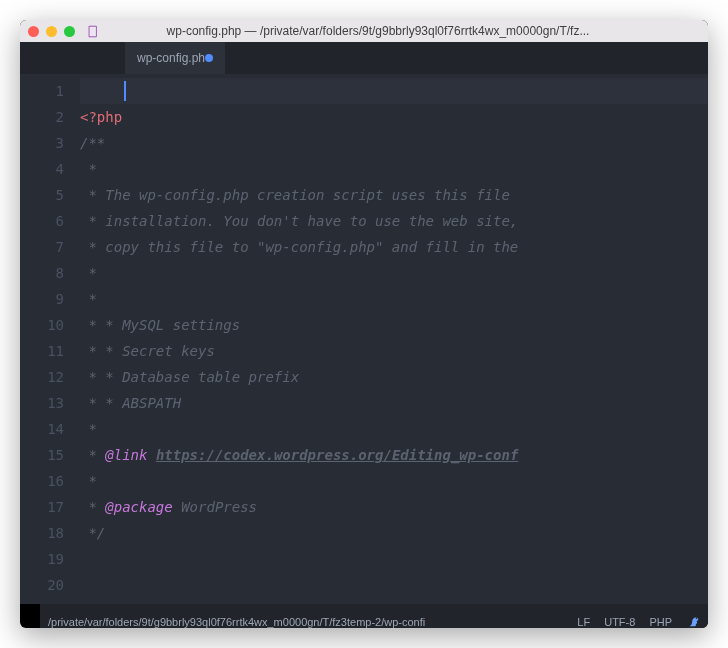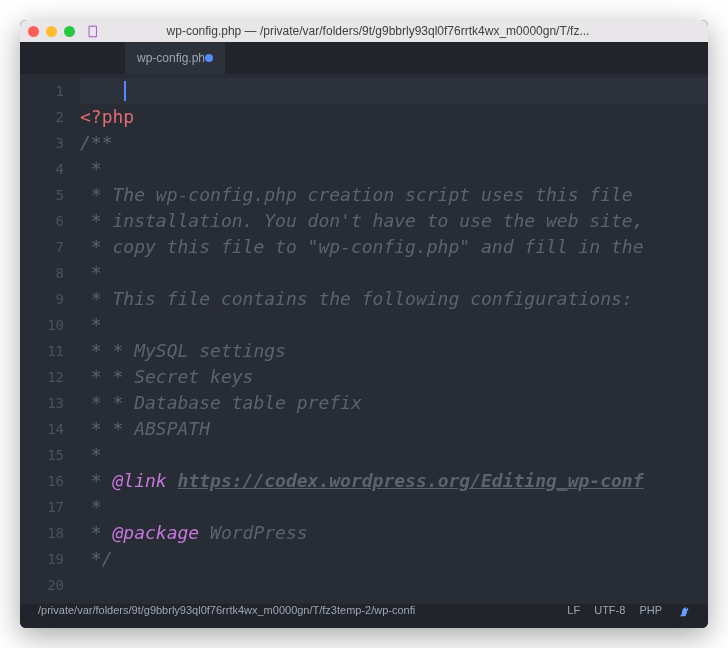--- a/index.html
+++ b/index.html
@@ -93,21 +93,21 @@
       height: 26px;
       line-height: 26px;
       text-align: right;
       padding-right: 16px;
       color: #495162;
       font-size: 14px;
     }
     .code {
       flex: 1;
       padding-top: 4px;
-      font-size: 18px;
+      font-size: 14px;
       position: relative;
       overflow: hidden;
     }
     .code-line {
       height: 26px;
       line-height: 26px;
       white-space: pre;
       color: #5c6370;
       font-style: italic;
     }
@@ -128,26 +128,27 @@
       background: #528bff;
     }
     .tk-tag { color: #e06c75; font-style: normal; }
     .tk-keyword { color: #c678dd; }
     .tk-keyword2 { color: #c678dd; margin-top: 40px; }
     .tk-link { color: #5c6370; text-decoration: underline; font-weight: bold; }
     .statusbar {
       height: 24px;
       background: #21252b;
       display: flex;
-      align-items: flex-start;
+      align-items: flex-end;
       font-family: -apple-system, BlinkMacSystemFont, sans-serif;
       font-size: 11px;
       color: #9da5b4;
-      padding: 0 18px;
+      padding: 0 8px;
       gap: 14px;
+      margin-left: 20px;
     }
     .statusbar .path { flex: 1; white-space: nowrap; overflow: hidden; text-overflow: ellipsis; }
     .sb-item { color: #9da5b4; }
     .sb-squirrel { width: 14px; height: 14px; }
   </style>
 </head>
 <body>
 
 <div class="window">
 
@@ -199,21 +200,20 @@
       <div class="cursor-line"></div>
       <div class="cursor-bar"></div>
     <div class="code-line"><span></span></div>
         <div class="code-line"><span class="tk-tag">&lt;?php</span></div>
         <div class="code-line"><span>/**</span></div>
         <div class="code-line"><span> *</span></div>
         <div class="code-line"><span> * The wp-config.php creation script uses this file</span></div>
         <div class="code-line"><span> * installation. You don't have to use the web site,</span></div>
         <div class="code-line"><span> * copy this file to "wp-config.php" and fill in the</span></div>
         <div class="code-line"><span> *</span></div>
-        <div class="code-line"><span> * This file contains the following configurations:</span></div>
         <div class="code-line"><span> *</span></div>
         <div class="code-line"><span> * * MySQL settings</span></div>
         <div class="code-line"><span> * * Secret keys</span></div>
         <div class="code-line"><span> * * Database table prefix</span></div>
         <div class="code-line"><span> * * ABSPATH</span></div>
         <div class="code-line"><span> *</span></div>
         <div class="code-line"><span> * </span><span class="tk-keyword">@link</span><span> </span><span class="tk-link">https://codex.wordpress.org/Editing_wp-conf</span></div>
         <div class="code-line"><span> *</span></div>
         <div class="code-line"><span> * </span><span class="tk-keyword2">@package</span><span> WordPress</span></div>
         <div class="code-line"><span> */</span></div>

